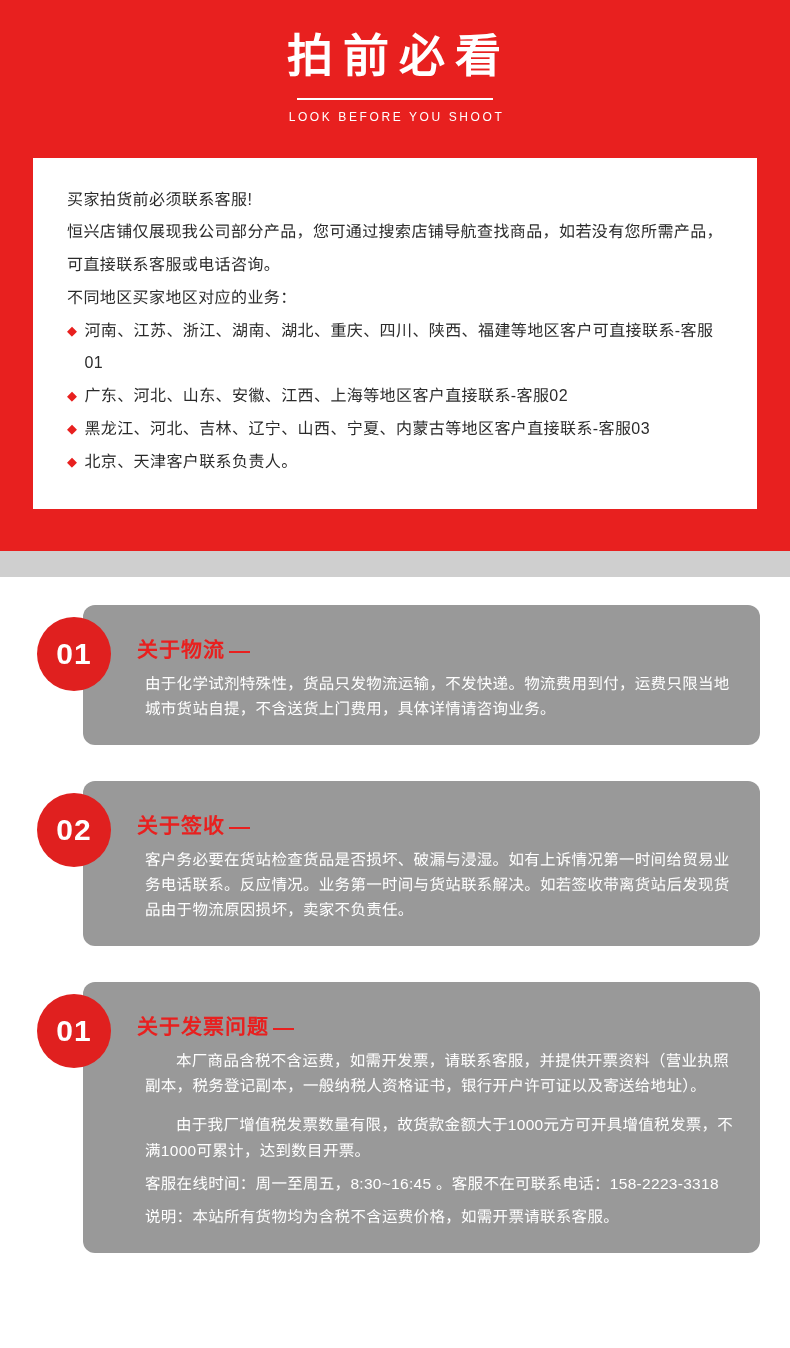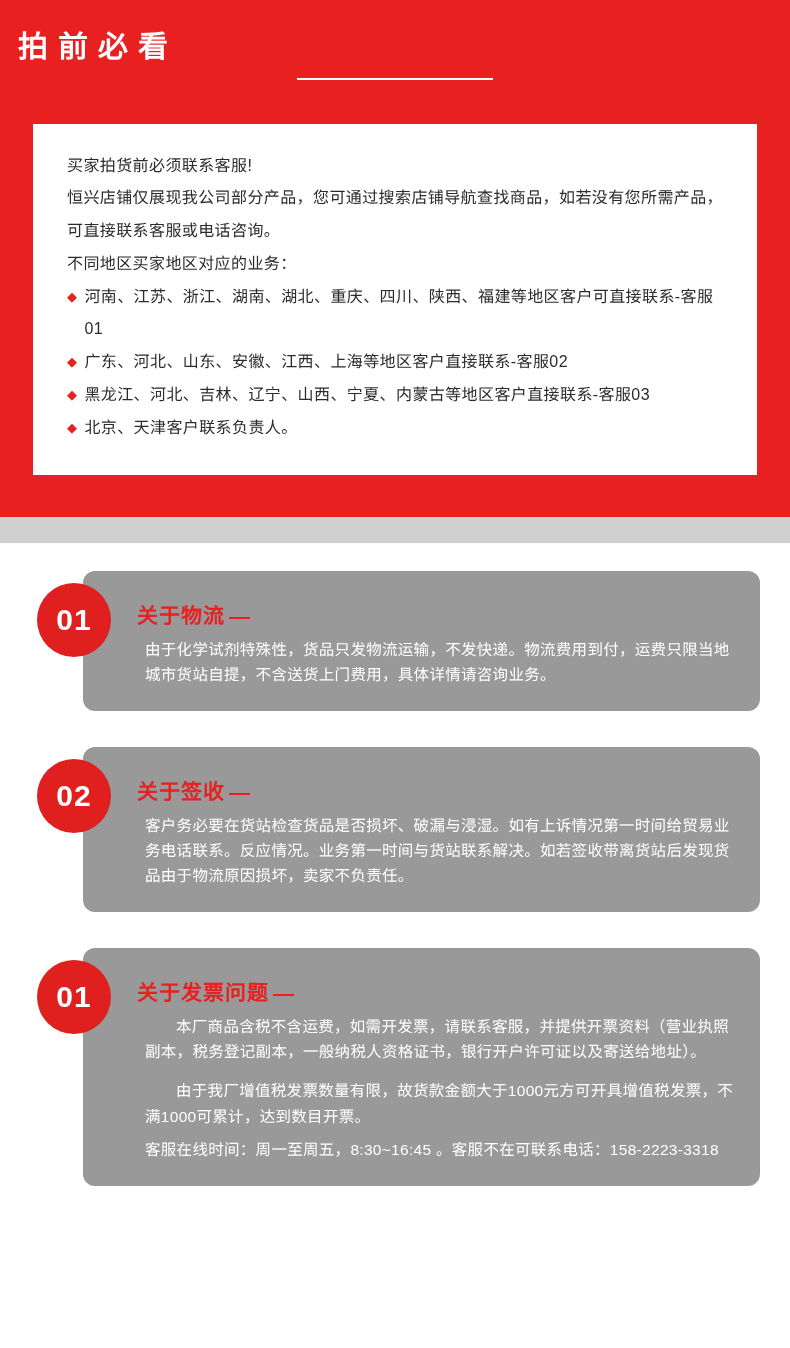--- a/index.html
+++ b/index.html
@@ -22,26 +22,26 @@
 
   
   .banner {
     background: #e8201f;
     width: 790px;
     padding: 28px 0 34px 0;
     box-sizing: border-box;
   }
   .banner-title {
     color: #ffffff;
-    font-size: 30px;
+    font-size: 46px;
     font-weight: bold;
     letter-spacing: 10px;
-    text-align: left;
+    text-align: center;
     line-height: 1.25;
-    padding-left: 18px;
+    padding-left: 8px;
   }
   .banner-rule {
     width: 196px;
     height: 2px;
     background: #ffffff;
     margin: 12px auto 10px auto;
   }
   .banner-sub {
     color: #ffffff;
     font-size: 12px;
@@ -161,20 +161,21 @@
   }
 </style>
 </head>
 <body>
 
 <div class="page">
 
   <div class="banner">
     <div class="banner-title">拍前必看</div>
     <div class="banner-rule"></div>
+    <div class="banner-sub">LOOK BEFORE YOU SHOOT</div>
   </div>
 
   <div class="notice-wrap">
     <div class="notice-card">
       <div class="notice-line">买家拍货前必须联系客服!</div>
       <div class="notice-line">恒兴店铺仅展现我公司部分产品，您可通过搜索店铺导航查找商品，如若没有您所需产品，可直接联系客服或电话咨询。</div>
       <div class="notice-line">不同地区买家地区对应的业务：</div>
 
       <div class="bullet-item">
         <span class="diamond">◆</span>
@@ -226,18 +227,19 @@
     <div class="section">
       <div class="badge">01</div>
       <div class="panel">
         <div class="panel-title">
           <span>关于发票问题</span><span class="dash">—</span>
         </div>
         <div class="panel-body">
           <p class="indent">本厂商品含税不含运费，如需开发票，请联系客服，并提供开票资料（营业执照副本，税务登记副本，一般纳税人资格证书，银行开户许可证以及寄送给地址）。</p>
           <p class="indent gap">由于我厂增值税发票数量有限，故货款金额大于1000元方可开具增值税发票，不满1000可累计，达到数目开票。</p>
           <p>客服在线时间：周一至周五，8:30~16:45 。客服不在可联系电话：158-2223-3318</p>
+          <p>说明：本站所有货物均为含税不含运费价格，如需开票请联系客服。</p>
         </div>
       </div>
     </div>
 
   </div>
 </div>
 
 </body></html>

